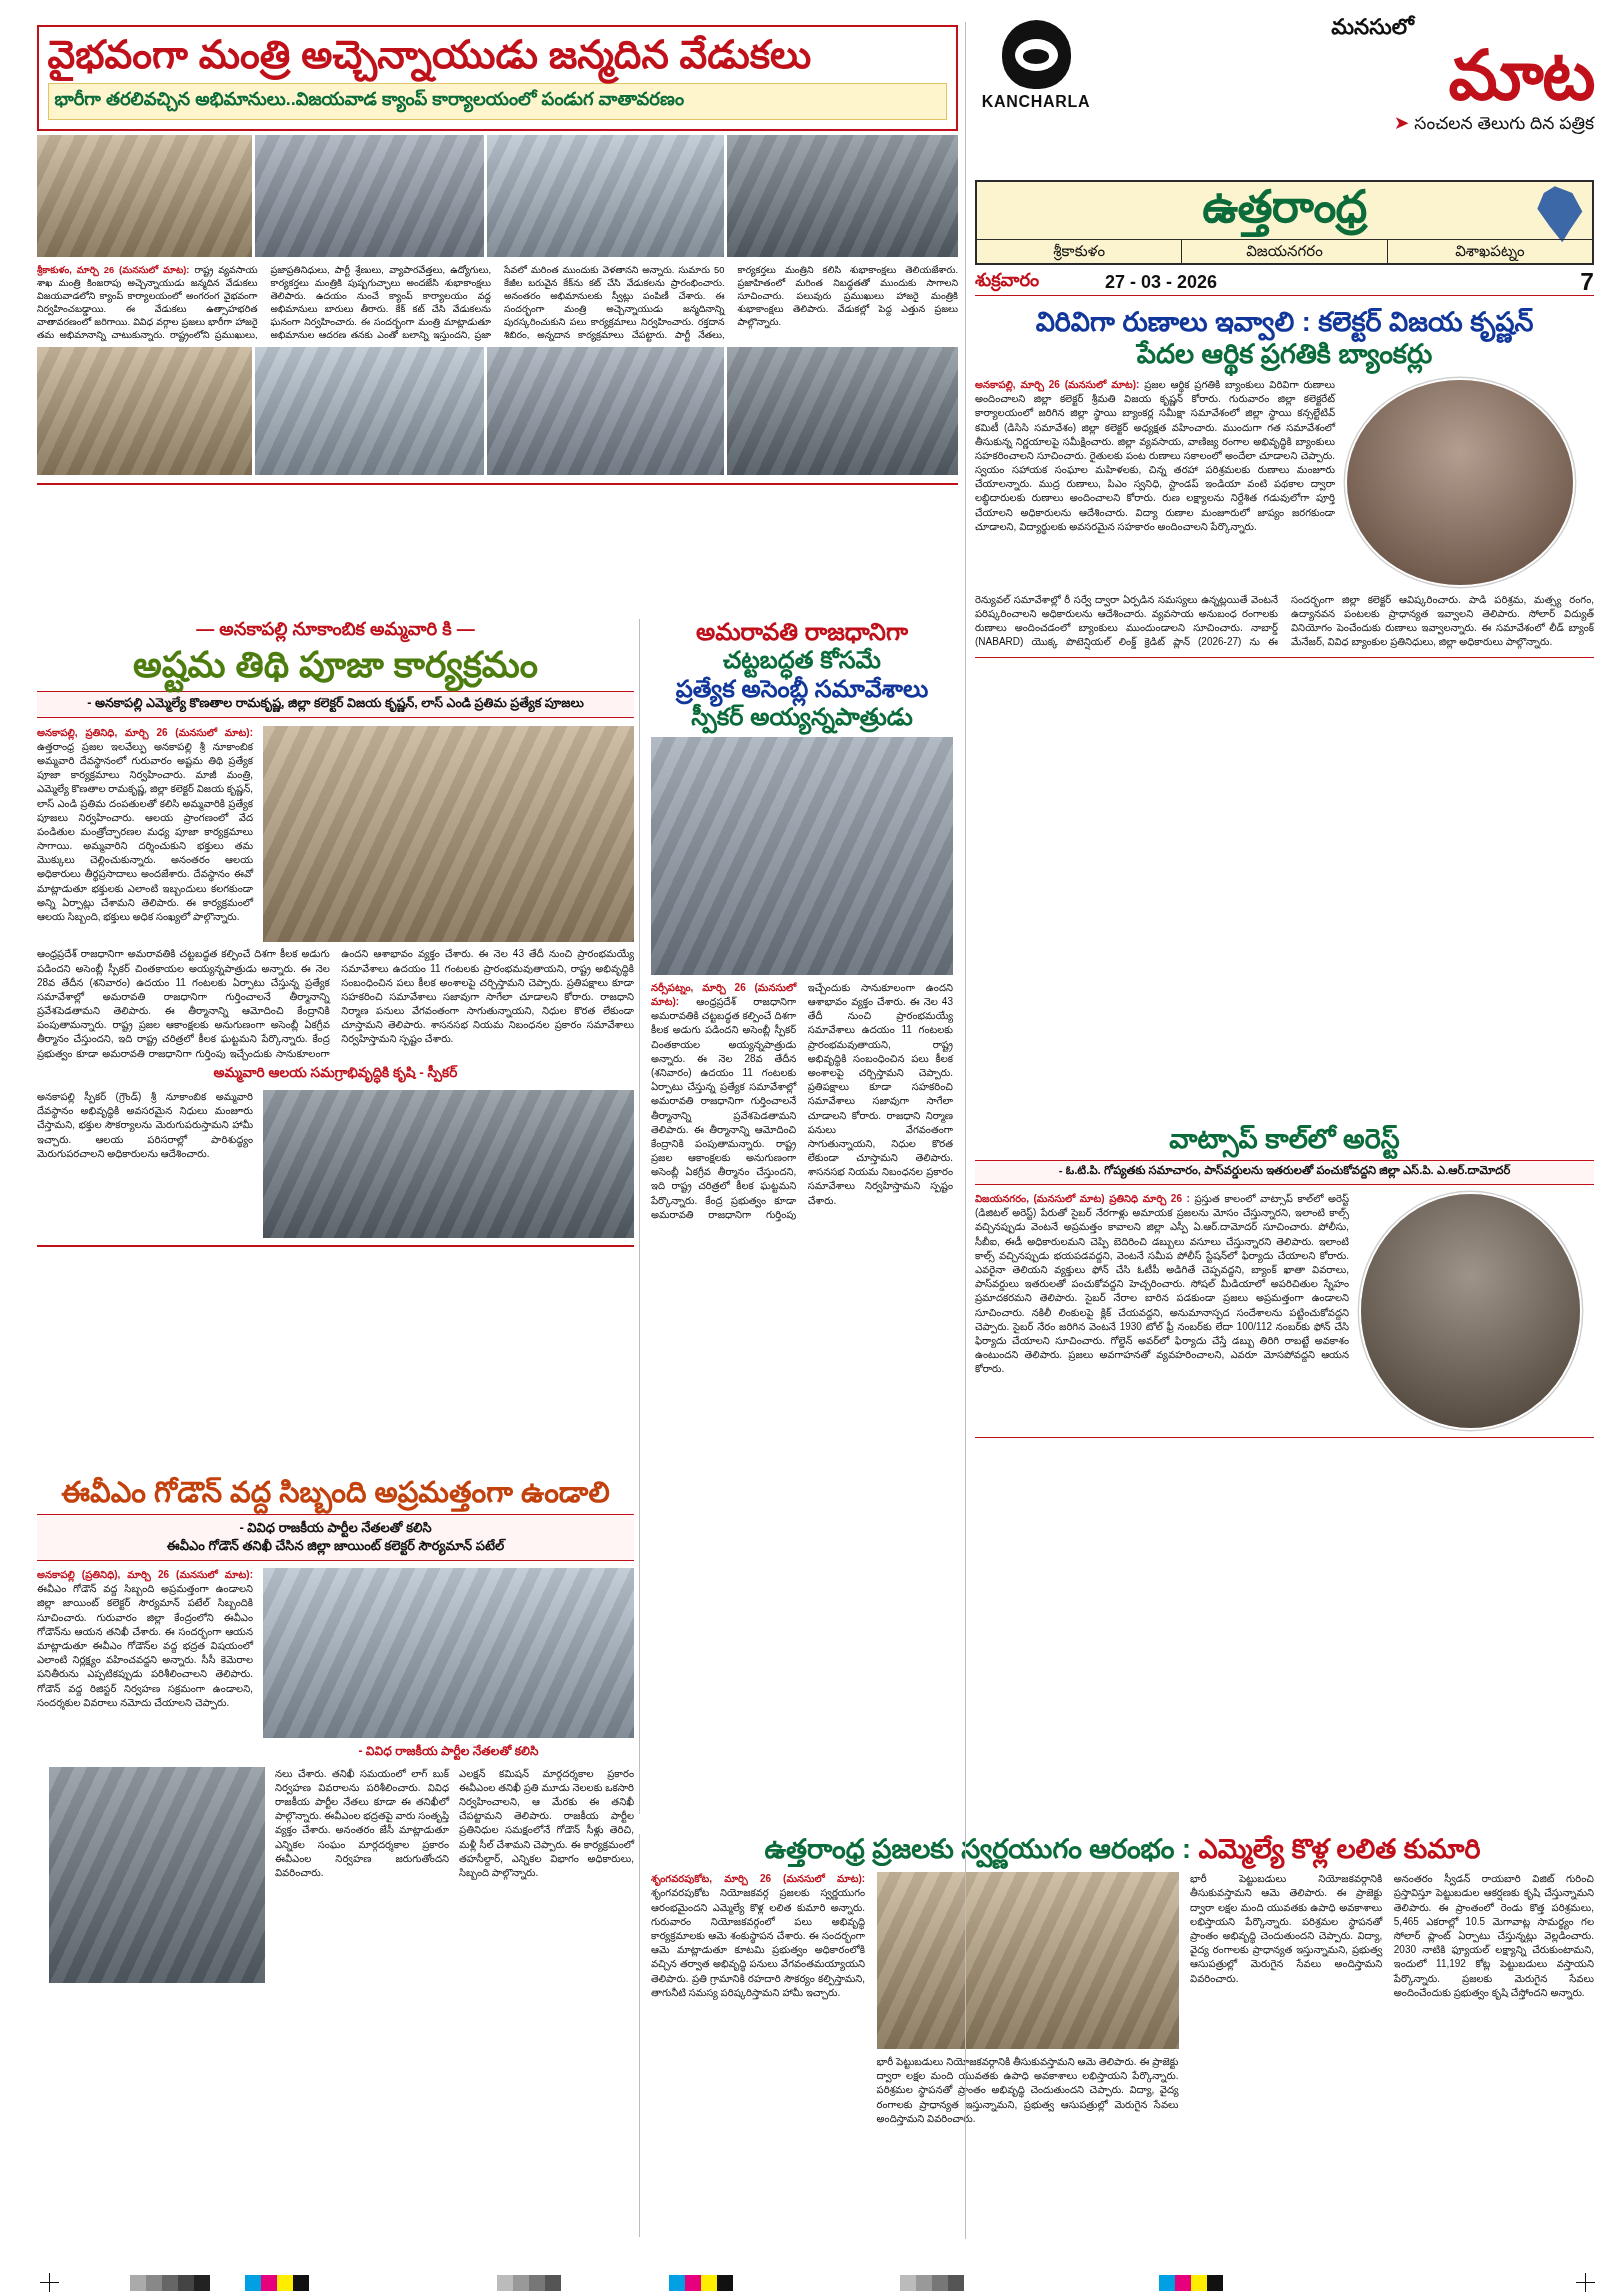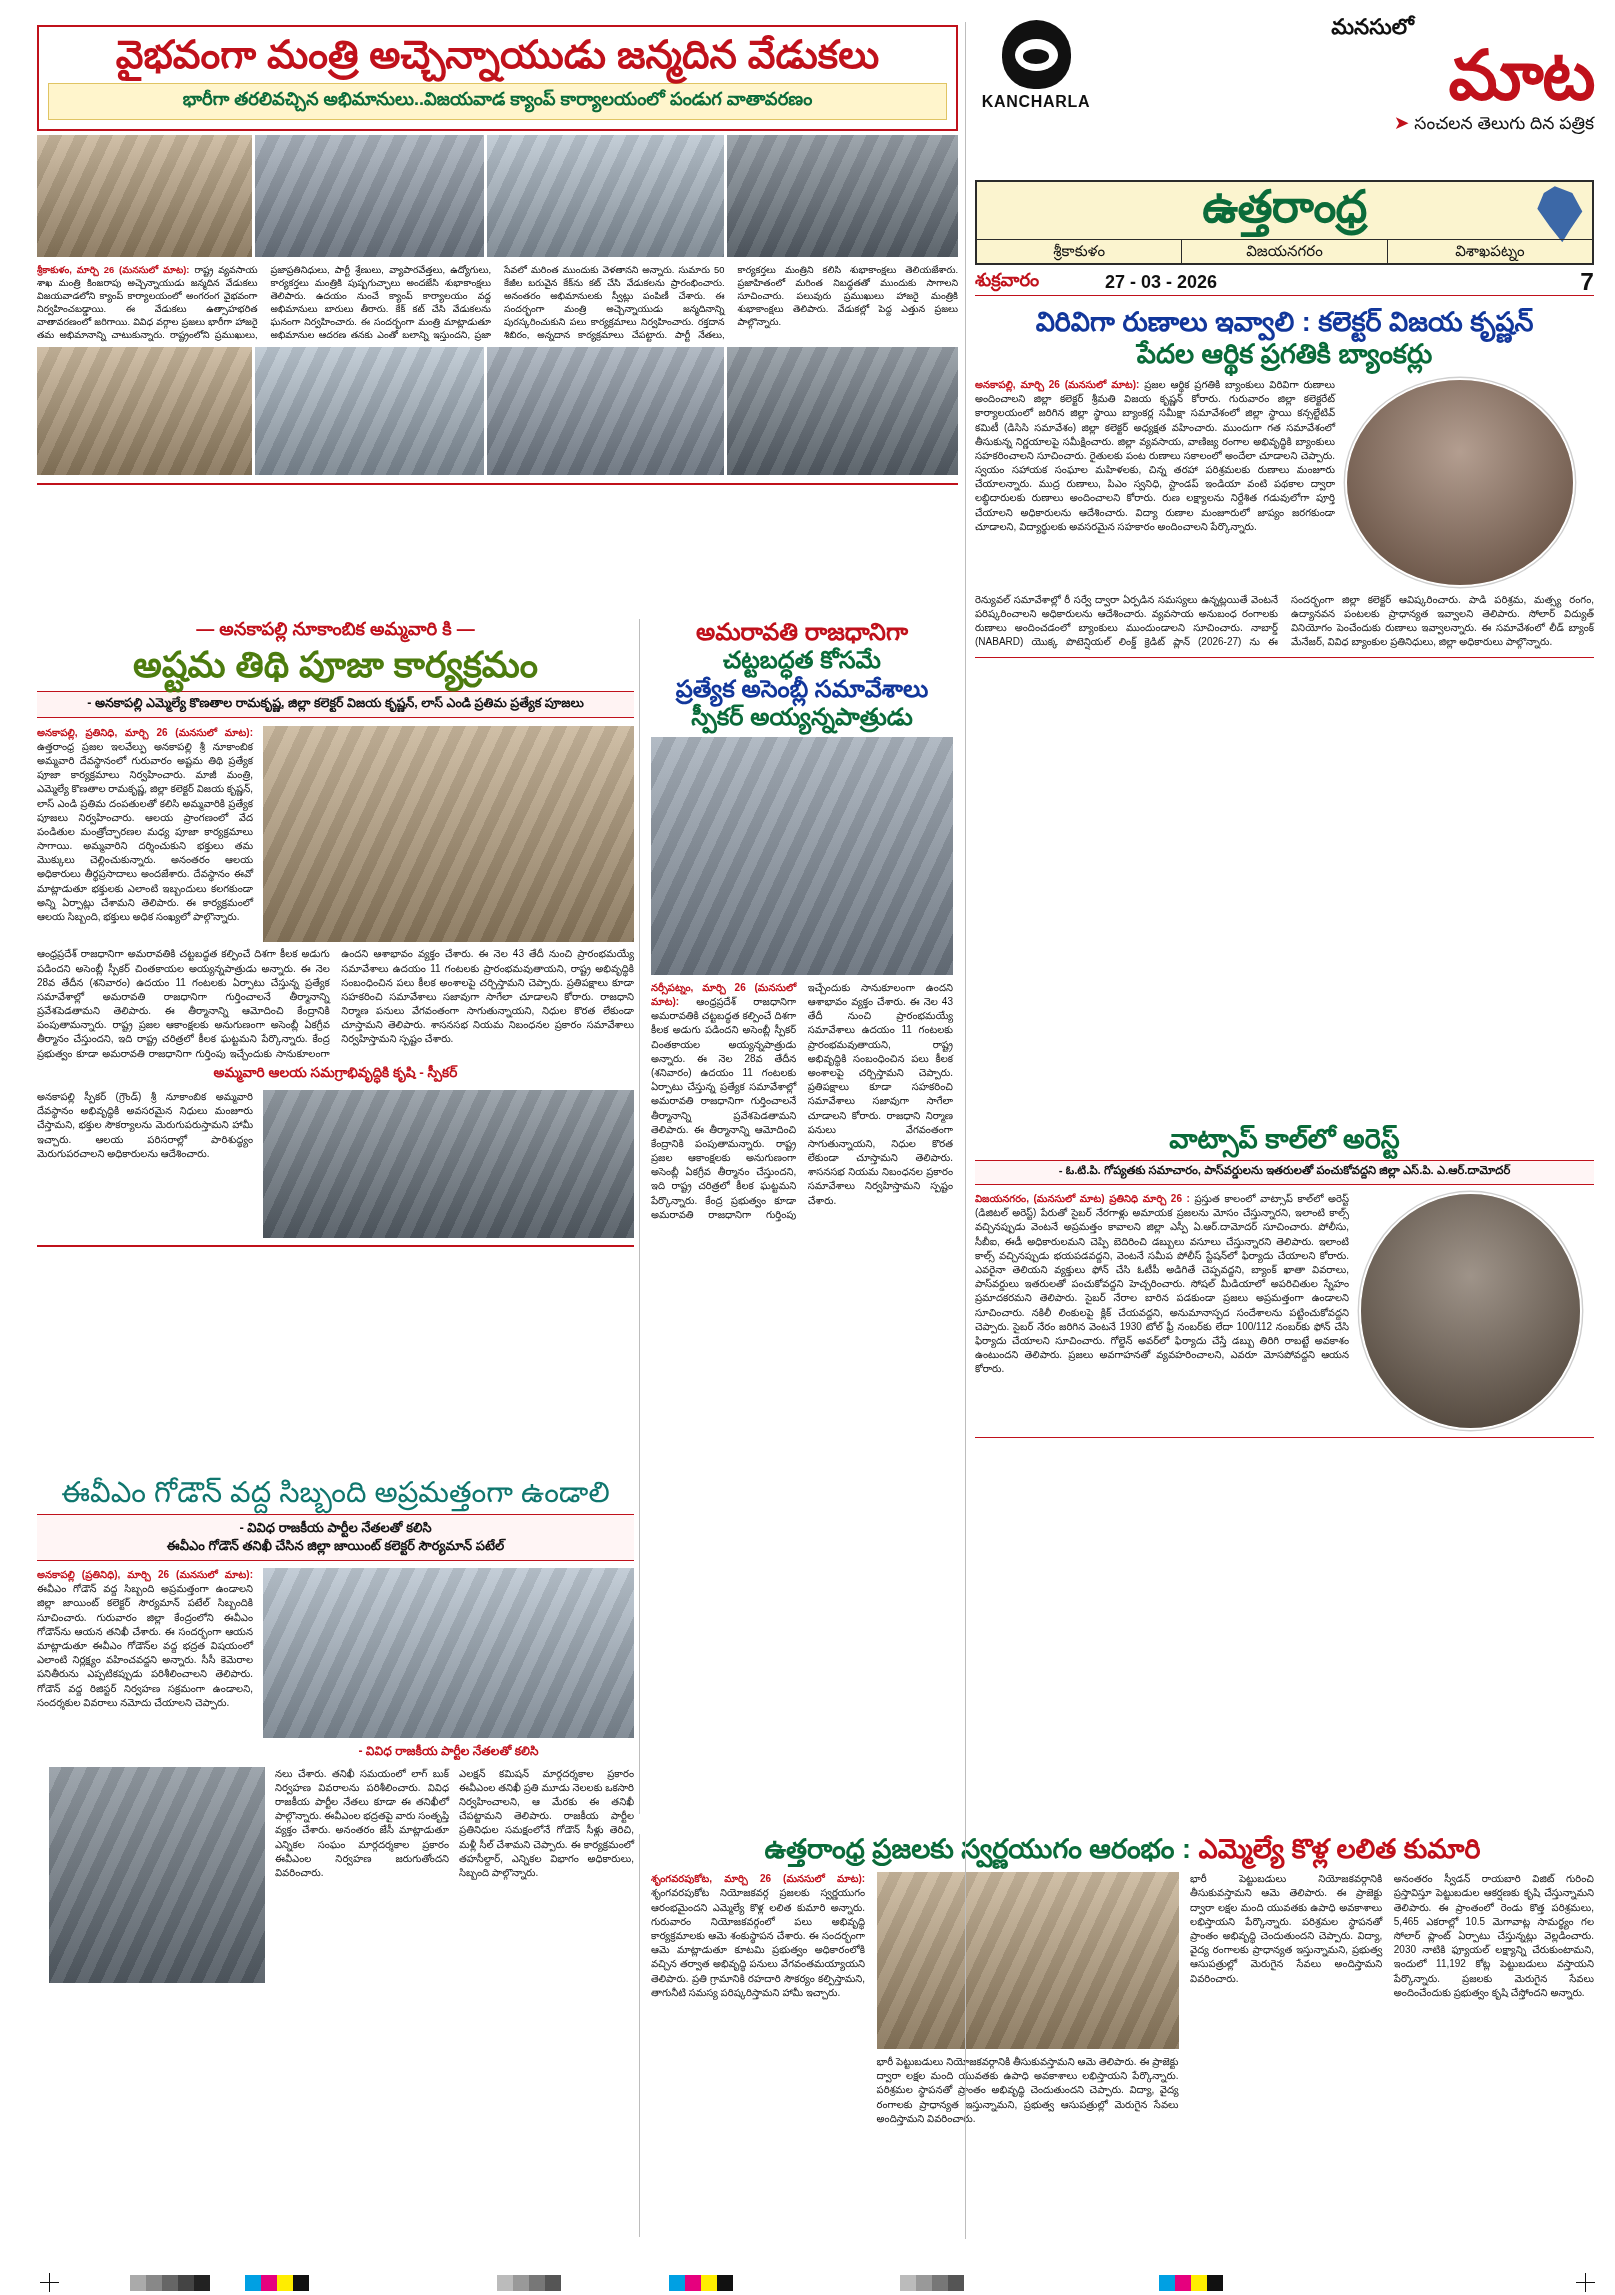--- a/index.html
+++ b/index.html
@@ -99,21 +99,20 @@
   .dateline-bar .d1 { font-size: 18px; color:#c0111b; font-weight:bold; width: 130px;}
   .dateline-bar .d2 { font-size: 18px; color:#111; font-weight:bold; flex:1; }
   .dateline-bar .d3 { font-size: 24.5px; color:#111; font-weight:bold; width: 43px; text-align:right;}
 
   
   .lead {
     position:absolute; left: 37px; top: 24.5px; width: 921px;
   }
   .lead-head {
     border: 2.2px solid #c0111b; padding: 7.2px 8.6px 8.6px;
-    text-align:center;
   }
   .lead-title {
     font-size: 39px; font-weight: 800; color:#c0111b; line-height: 1.08;
   }
   .lead-sub {
     margin-top: 7.2px; background: #fff5cc; border: 1.4px solid #e0c463;
     font-size: 18px; font-weight: bold; color:#0b6b3a; padding: 5px 5.8px;
   }
   .photo-row { display:flex; gap:2.9px; margin-top: 4.3px; }
   .ph { background:#9aa3ab; position:relative; overflow:hidden; }
@@ -174,21 +173,21 @@
   }
 
   .sec-r2 { position:absolute; left:975px; top: 1123px; width: 619px; }
   .r2-sub {
     margin-top: 4.3px; border-top:1.4px solid #c0111b; border-bottom:1.4px solid #c0111b;
     background:#fff5f5; font-size: 11.5px; font-weight:bold; text-align:center; padding: 3.6px 2.9px; color:#111;
   }
 
   
   .sec4 { position:absolute; left:37px; top: 1476px; width: 597px; }
-  .sec4-head { text-align:center; font-size: 29px; font-weight:400; color:#0f766e; line-height:1.12; }
+  .sec4-head { text-align:center; font-size: 29px; font-weight:700; color:#c2410c; line-height:1.12; }
   .sec4-byline {
     margin-top:5.8px; border-top:1.4px solid #c0111b; border-bottom:1.4px solid #c0111b; background:#fff5f5;
     text-align:center; font-size:13px; font-weight:bold; padding:4.3px 2.9px; color:#111;
   }
 
   
   .sec5 { position:absolute; left: 651px; top: 1834px; width: 943px; }
   .sec5-head { text-align:center; font-size: 27px; font-weight:800; color:#c0111b; line-height:1.15; }
   .sec5-head .g { color:#0b6b3a; }
 

